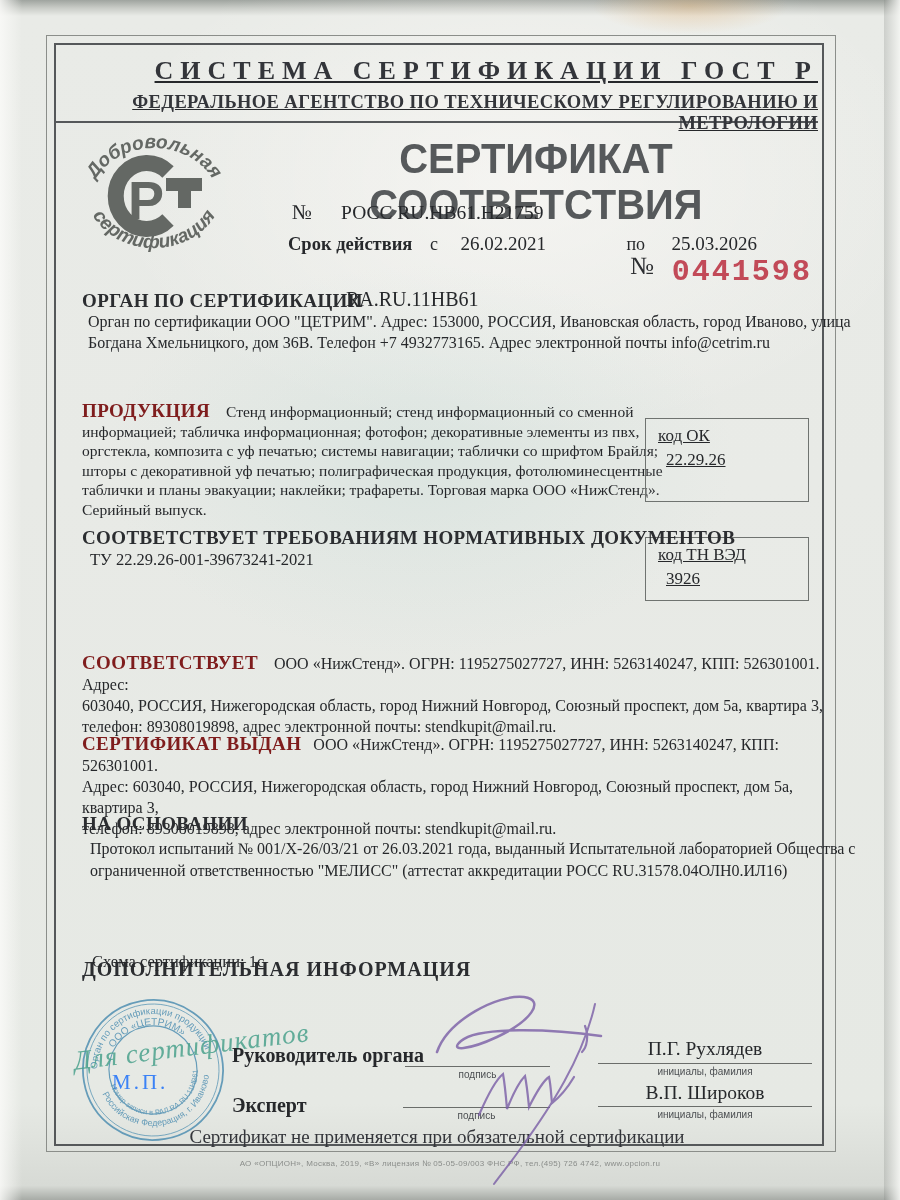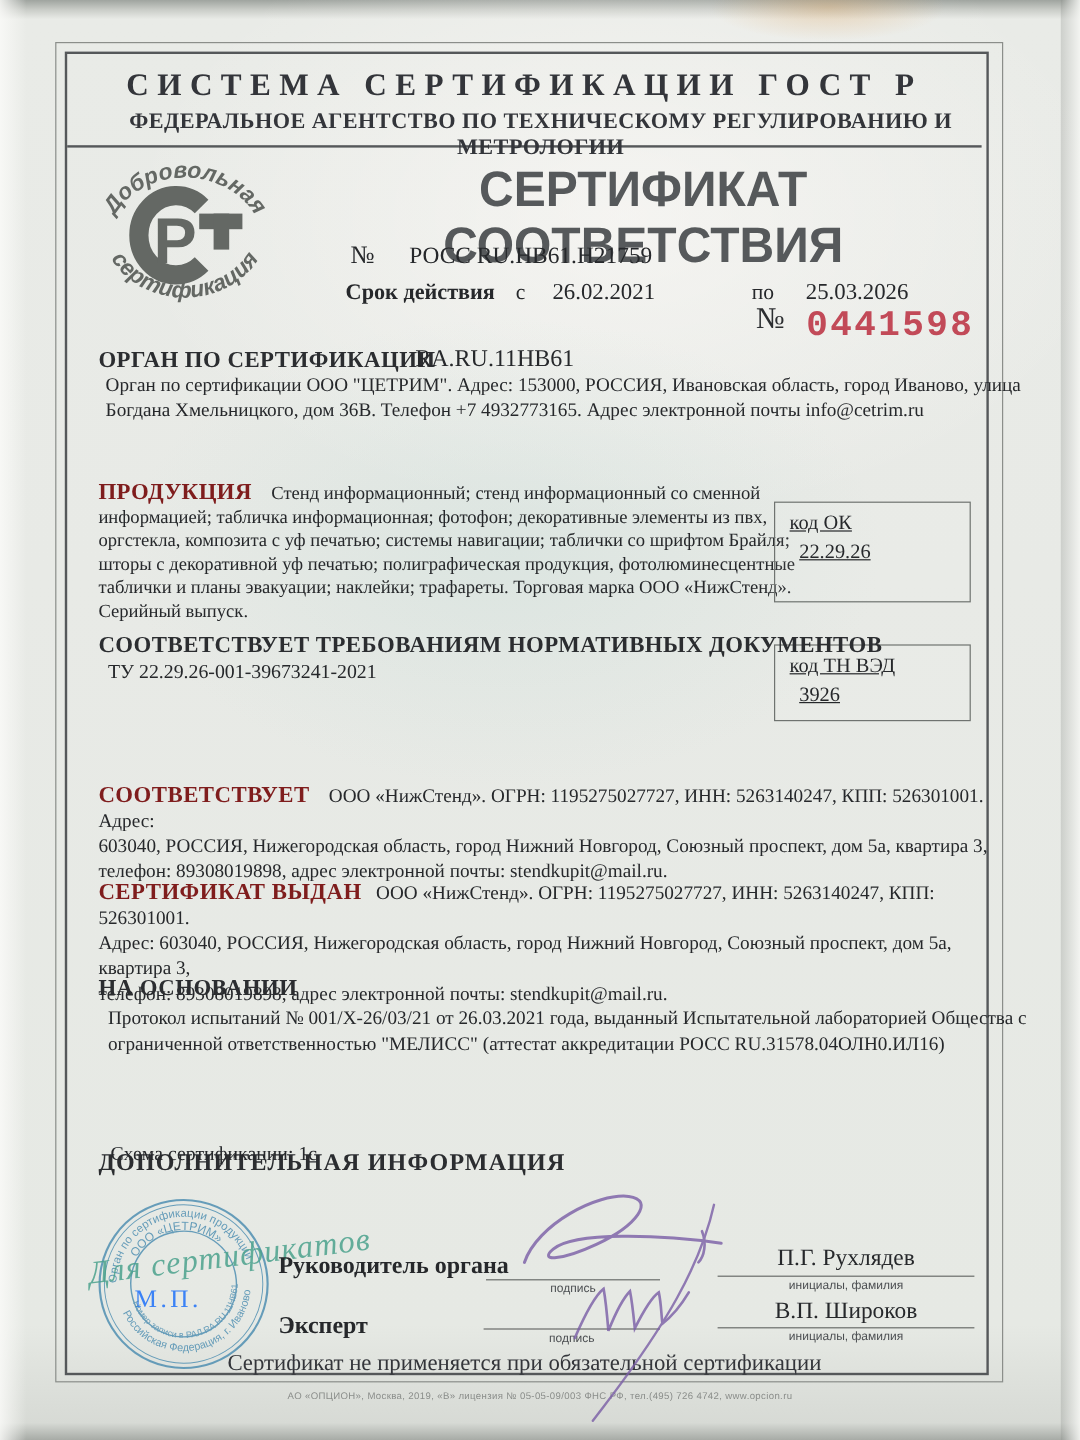--- a/index.html
+++ b/index.html
@@ -12,21 +12,21 @@
       radial-gradient(520px 320px at 520px 180px, rgba(255,252,250,.55), rgba(255,252,250,0) 80%),
       linear-gradient(180deg,#9fa49f 0px,#c9ccc7 8px,#e9ebe7 16px,#e8eae6 40%,#e6e9e4 92%,#d7dad5 98.8%,#a7aba6 100%);
   }
   .abs{position:absolute;}
   .edge-right{left:884px;top:0;width:16px;height:1200px;background:linear-gradient(90deg,rgba(120,124,120,.25),rgba(244,245,242,.9));}
   .edge-left{left:0;top:0;width:22px;height:1200px;background:linear-gradient(90deg,rgba(250,250,248,.85),rgba(250,250,248,0));}
 
   .frame-outer{left:46px;top:35px;width:788px;height:1115px;border:1px solid #8b8e8a;}
   .frame-inner{left:54px;top:43px;width:766px;height:1099px;border:2px solid #55585a;}
 
-  .header-box{left:56px;top:45px;width:762px;height:76px;border-bottom:2px solid #55585a;text-align:center;}
+  .header-box{left:56px;top:45px;width:762px;height:76px;border-bottom:2px solid #55585a;text-align:right;text-decoration:underline;}
   .hdr1{margin-top:11px;font-size:26px;font-weight:bold;letter-spacing:7px;color:#33353a;}
   .hdr2{margin-top:6px;font-size:18.5px;font-weight:bold;letter-spacing:.4px;color:#33353a;padding-left:27px;}
 
   .title{left:246px;top:137px;width:580px;text-align:center;font-family:"Liberation Sans",sans-serif;
          font-weight:bold;font-size:40px;color:#56595b;letter-spacing:0;transform:scaleY(1.04);}
 
   .certno-row{left:292px;top:200px;font-size:20px;}
   .certno-label{font-size:21px;}
   .certno-val{margin-left:24px;font-size:19.5px;}
 

